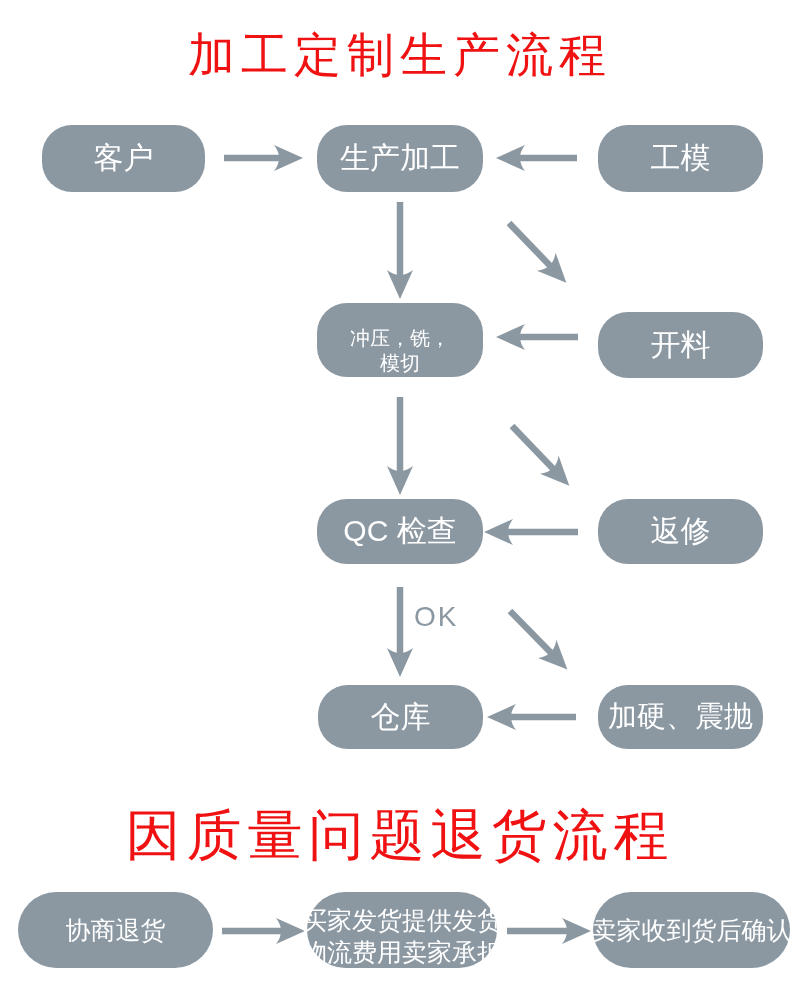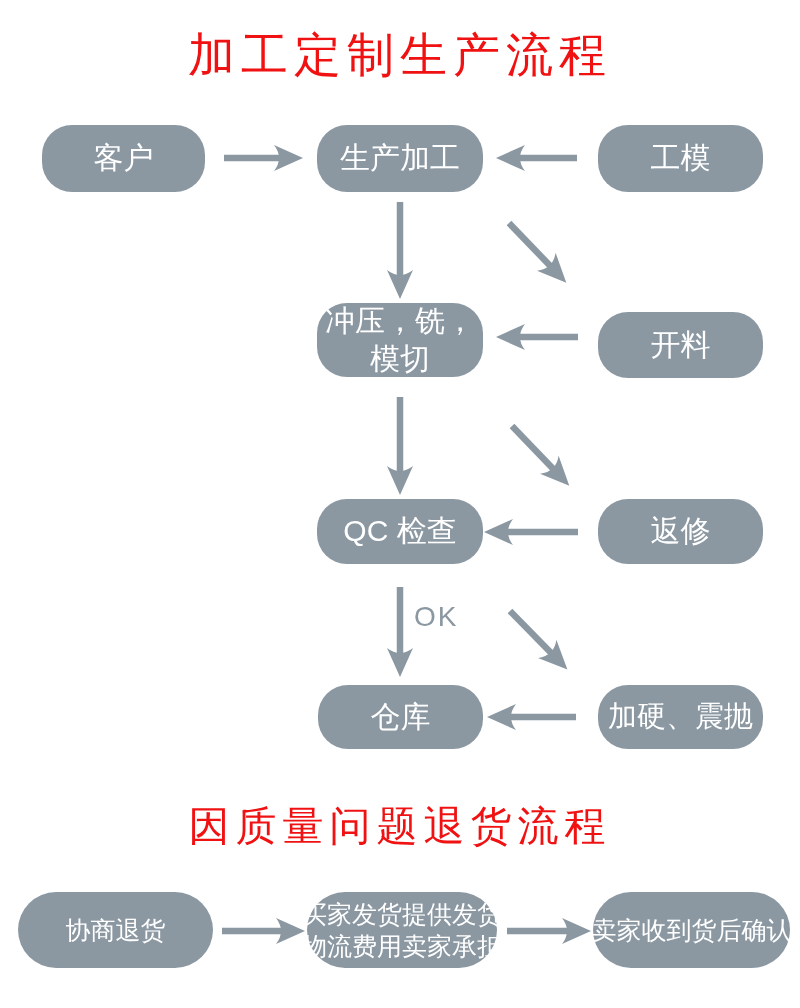--- a/index.html
+++ b/index.html
@@ -14,34 +14,34 @@
     font-family:"Liberation Sans", sans-serif;
     overflow:hidden;
   }
   .title{
     position:absolute;left:0;width:800px;
     text-align:center;color:var(--red);
     font-weight:500;letter-spacing:6px;
     white-space:nowrap;
   }
   #title-production{top:24px;font-size:47px;}
-  #title-returns{top:799px;font-size:41px;}
+  #title-returns{top:799px;font-size:55px;}
   .pill{
     position:absolute;
     background:var(--gray);
     color:#fff;
     display:flex;flex-direction:column;
     align-items:center;justify-content:center;
     text-align:center;
     border-radius:30px;
     line-height:1.28;
   }
   .pill .ln{white-space:nowrap;}
   .fs30{font-size:30px;}
-  .fs26{font-size:30px;}
+  .fs26{font-size:20px;justify-content:flex-end;}
   .fs25{font-size:25px;}
   .fs29{font-size:29px;}
   .bottom-pill{border-radius:38px;}
   #arrows{position:absolute;left:0;top:0;pointer-events:none;}
   .edge{stroke:var(--gray);stroke-width:6.5;fill:none;}
   #ok-label{
     position:absolute;left:414px;top:601px;
     color:var(--gray);font-size:28px;letter-spacing:2px;
   }
 </style>
@@ -111,21 +111,21 @@
   </div>
 
   <div id="ok-label">OK</div>
 
   <div class="title" id="title-returns">因质量问题退货流程</div>
 
   <div class="pill bottom-pill fs25" style="left:18px;top:892px;width:195px;height:76px;">
     <span class="ln">协商退货</span>
   </div>
 
-  <div class="pill bottom-pill fs25" style="left:307px;top:892px;width:190px;height:76px;">
+  <div class="pill bottom-pill fs25" style="left:307px;top:892px;width:190px;height:76px;justify-content:flex-end;">
     <span class="ln">买家发货提供发货</span>
     <span class="ln">物流费用卖家承担</span>
   </div>
 
   <div class="pill bottom-pill fs25" style="left:593px;top:892px;width:197px;height:76px;">
     <span class="ln">卖家收到货后确认</span>
   </div>
 
 </div>
 

